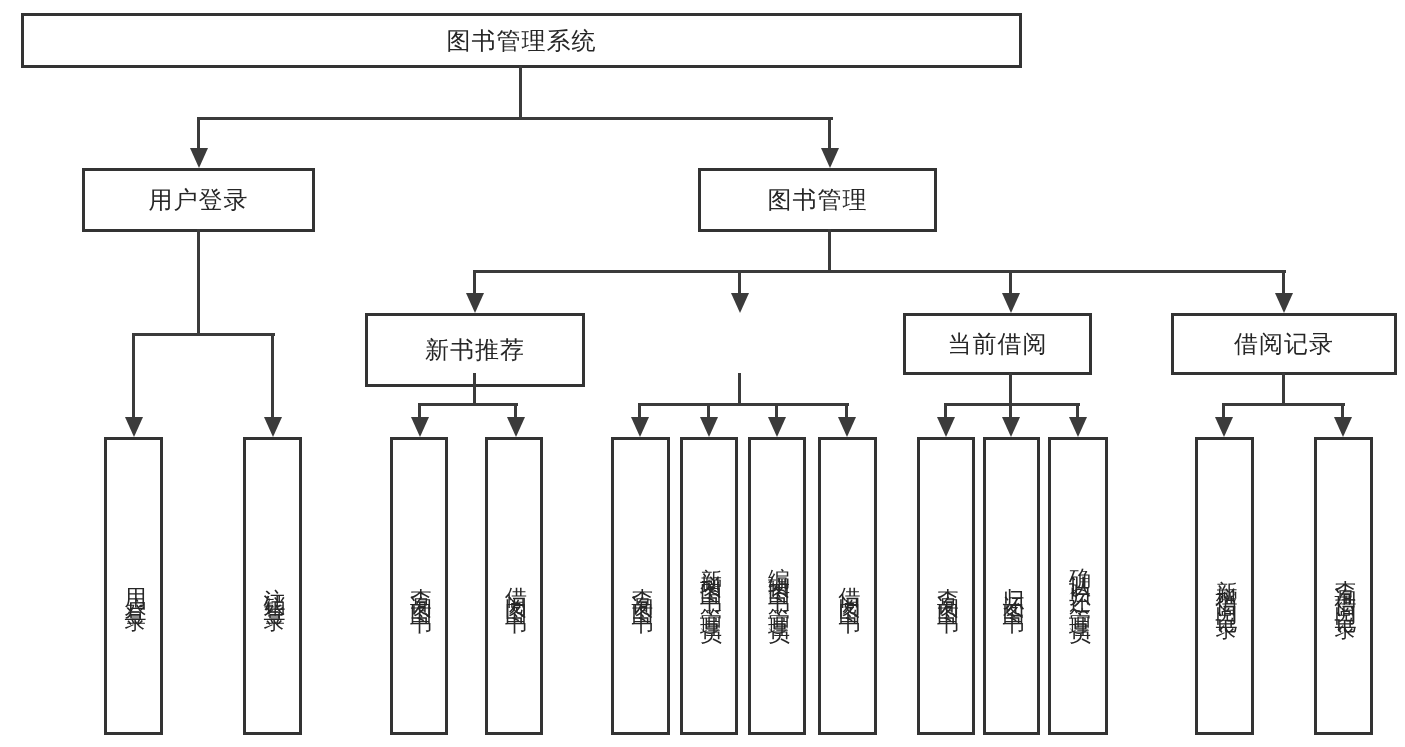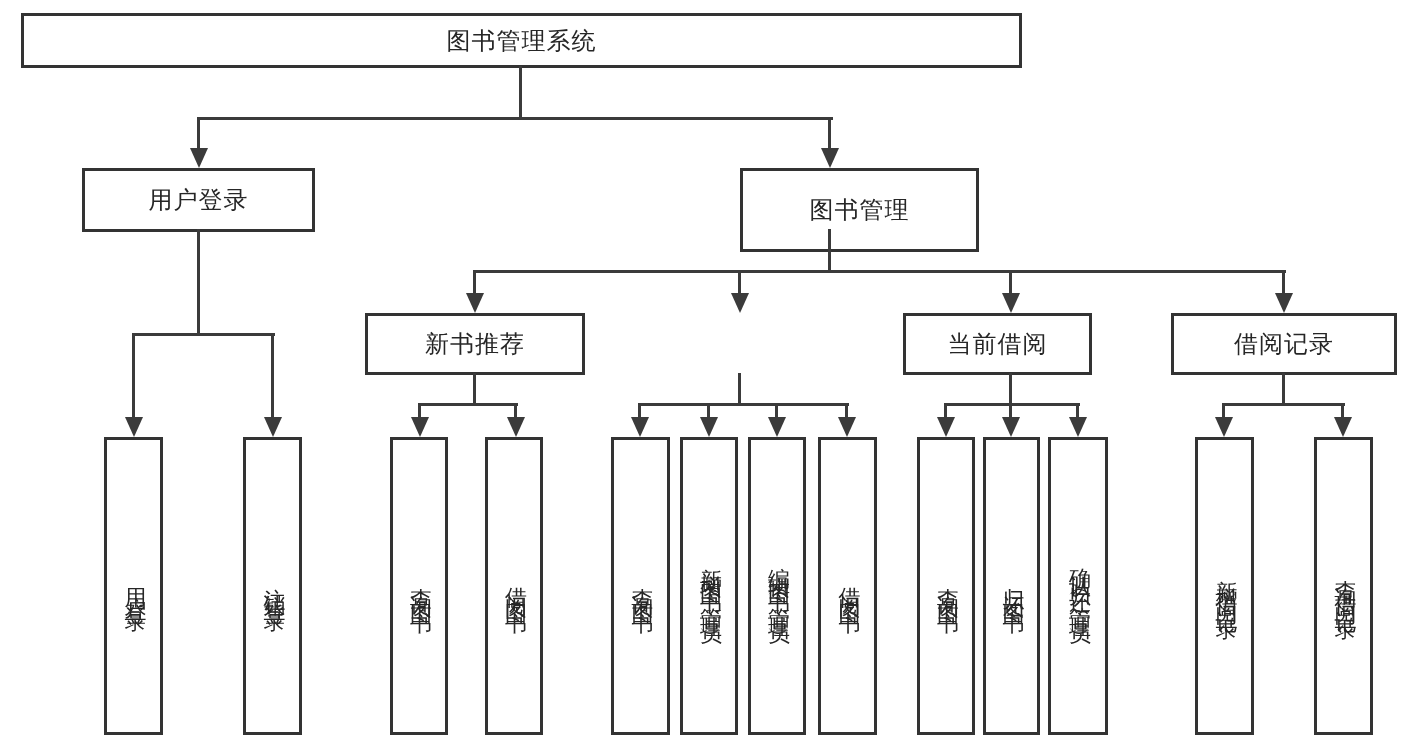--- a/index.html
+++ b/index.html
@@ -45,21 +45,21 @@
   <div class="vline" style="left:519px;top:66px;height:54px"></div>
   <div class="hline" style="left:197px;top:117px;width:636px"></div>
   <div class="vline" style="left:197px;top:117px;height:33px"></div>
   <div class="arrow" style="left:190px;top:148px"></div>
   <div class="vline" style="left:828px;top:117px;height:33px"></div>
   <div class="arrow" style="left:821px;top:148px"></div>
 
   <div class="nbox" style="left:82px;top:168px;width:233px;height:64px">
     <span class="lbl">用户登录</span>
   </div>
-  <div class="nbox" style="left:740px;top:168px;width:239px;height:84px">
+  <div class="nbox" style="left:698px;top:168px;width:239px;height:64px">
     <span class="lbl">图书管理</span>
   </div>
 
   <div class="vline" style="left:197px;top:229px;height:107px"></div>
   <div class="hline" style="left:132px;top:333px;width:143px"></div>
   <div class="vline" style="left:132px;top:333px;height:86px"></div>
   <div class="arrow" style="left:125px;top:417px"></div>
   <div class="vline" style="left:271px;top:333px;height:86px"></div>
   <div class="arrow" style="left:264px;top:417px"></div>
 
@@ -67,21 +67,21 @@
   <div class="hline" style="left:473px;top:270px;width:813px"></div>
   <div class="vline" style="left:473px;top:270px;height:25px"></div>
   <div class="arrow" style="left:466px;top:293px"></div>
   <div class="vline" style="left:738px;top:270px;height:25px"></div>
   <div class="arrow" style="left:731px;top:293px"></div>
   <div class="vline" style="left:1009px;top:270px;height:25px"></div>
   <div class="arrow" style="left:1002px;top:293px"></div>
   <div class="vline" style="left:1282px;top:270px;height:25px"></div>
   <div class="arrow" style="left:1275px;top:293px"></div>
 
-  <div class="nbox" style="left:365px;top:313px;width:220px;height:62px">
+  <div class="nbox" style="left:365px;top:313px;width:220px;height:74px">
     <span class="lbl">新书推荐</span>
   </div>
   <div class="nbox" style="left:903px;top:313px;width:189px;height:62px">
     <span class="lbl">当前借阅</span>
   </div>
   <div class="nbox" style="left:1171px;top:313px;width:226px;height:62px">
     <span class="lbl">借阅记录</span>
   </div>
 
   <div class="vline" style="left:473px;top:373px;height:33px"></div>

